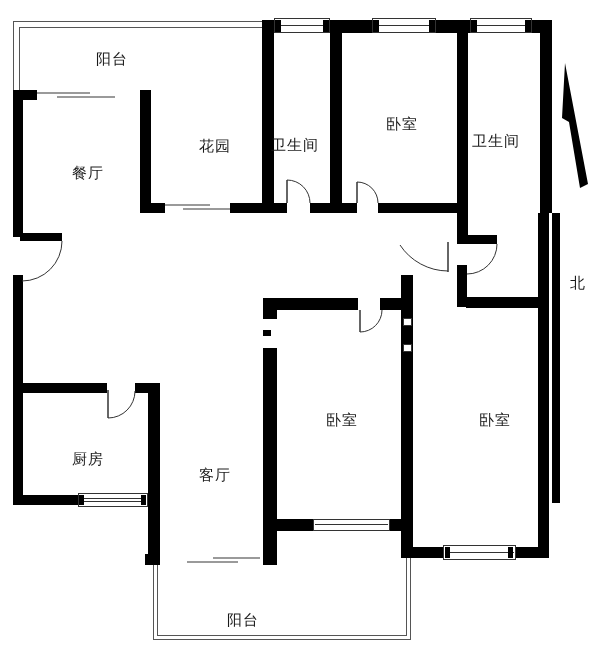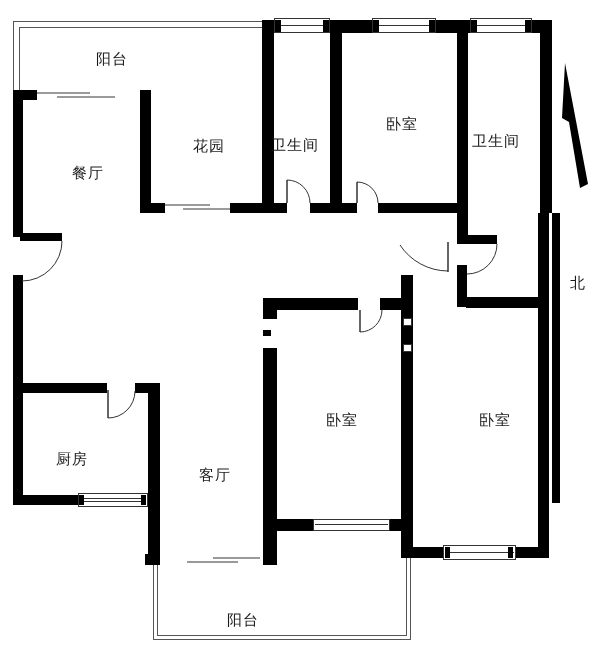--- a/index.html
+++ b/index.html
@@ -131,24 +131,24 @@
     <path d="M 448 242 L 448 272" stroke="#333" fill="none" stroke-width="1.5"></path>
     <path d="M 448 271 A 58 58 0 0 1 400 245" stroke="#333" fill="none" stroke-width="1"></path>
     <path d="M 497 244 A 30 30 0 0 1 467 274" stroke="#333" fill="none" stroke-width="1"></path>
     <path d="M 360 310 L 360 332" stroke="#333" fill="none" stroke-width="1.5"></path>
     <path d="M 360 332 A 22 22 0 0 0 382 310" stroke="#333" fill="none" stroke-width="1"></path>
     <path d="M 565 63 L 588 184 L 580 188 L 569 122 L 562 118 Z" fill="#000"></path>
   </svg>
 
   <div class="label" style="left:112px;top:59px">阳台</div>
   <div class="label" style="left:88px;top:173px">餐厅</div>
-  <div class="label" style="left:209px;top:146px">花园</div>
+  <div class="label" style="left:215px;top:146px">花园</div>
   <div class="label" style="left:295px;top:145px">卫生间</div>
   <div class="label" style="left:402px;top:124px">卧室</div>
   <div class="label" style="left:496px;top:141px">卫生间</div>
   <div class="label" style="left:578px;top:283px">北</div>
-  <div class="label" style="left:72px;top:459px">厨房</div>
+  <div class="label" style="left:88px;top:459px">厨房</div>
   <div class="label" style="left:215px;top:475px">客厅</div>
   <div class="label" style="left:342px;top:420px">卧室</div>
   <div class="label" style="left:495px;top:420px">卧室</div>
   <div class="label" style="left:243px;top:620px">阳台</div>
 
 </div>
 
 </body></html>

